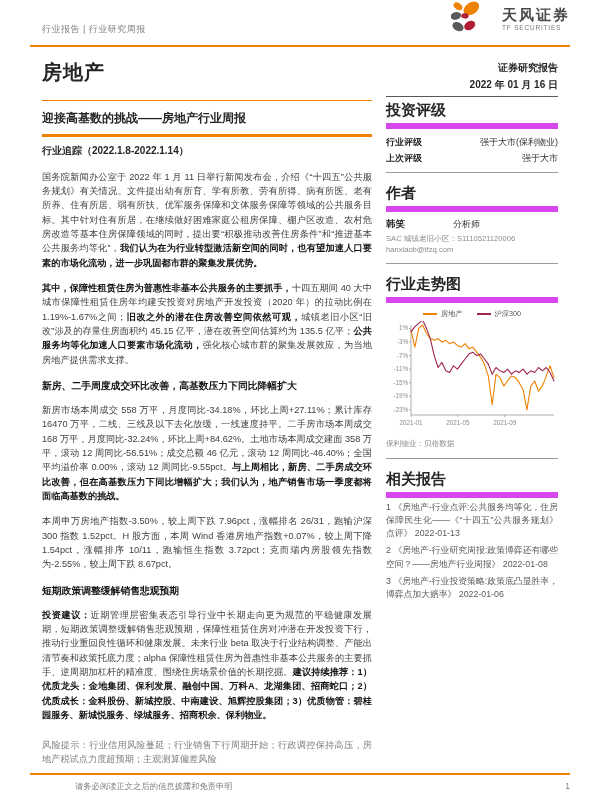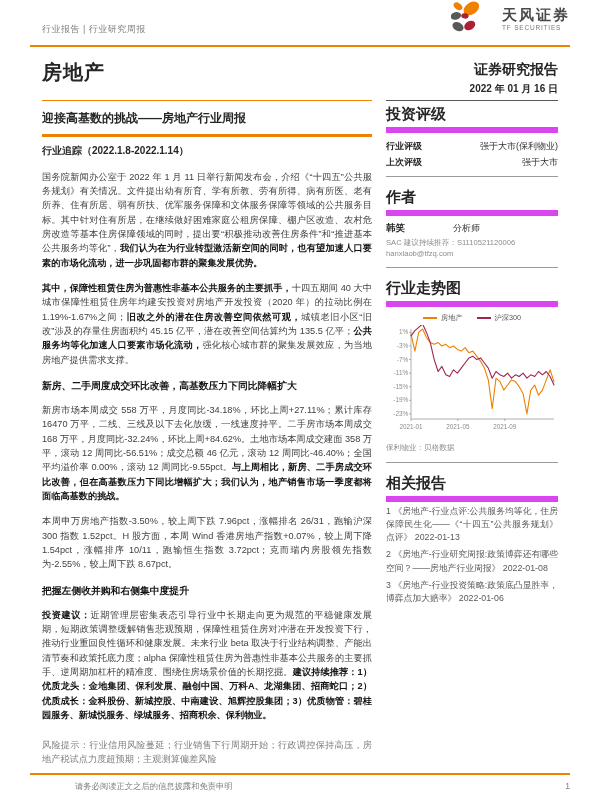--- a/index.html
+++ b/index.html
@@ -27,21 +27,21 @@
   .thin-rule { height:1px; background:#EE8100; margin-bottom:9px; }
   .report-title { font-size:12px; font-weight:bold; color:#262626; margin-bottom:7px; }
   .thick-rule { height:2.5px; background:#EE8100; margin-bottom:7px; }
   .tracking { font-size:10px; font-weight:bold; color:#262626; margin-bottom:12px; }
   .para { font-size:9.2px; line-height:1.56; text-align:justify; color:#404040; margin-bottom:11px; }
   .para b { color:#141414; }
   .heading { font-size:9.8px; font-weight:bold; color:#141414; margin:13px 0 10px; }
   .risk { font-size:9.2px; line-height:1.6; color:#7f7f7f; margin-top:15px; text-align:justify; }
 
   
-  .side-report-type { text-align:right; font-size:14px; font-weight:bold; color:#262626; margin-top:6px; }
+  .side-report-type { text-align:right; font-size:10px; font-weight:bold; color:#262626; margin-top:6px; }
   .side-date { text-align:right; font-size:10px; font-weight:bold; color:#262626; padding:3px 0 4px; border-bottom:1px solid #595959; }
   .side-sec { border-bottom:1px solid #9a9a9a; padding-bottom:7px; margin-bottom:7px; }
   .side-sec-title { font-size:15px; font-weight:bold; color:#262626; padding:4px 0 3px; border-bottom:6px solid #d946ef; margin-bottom:3px; }
   .rating-row { display:flex; justify-content:space-between; font-size:9px; padding:3.5px 0 0; color:#333; }
   .rating-row .lbl { font-weight:bold; color:#262626; }
   .author-row { display:flex; font-size:9.5px; padding:3px 0 2px; color:#333; }
   .author-name { font-weight:bold; color:#262626; }
   .author-title { margin-left:48px; font-size:9px; }
   .author-meta { font-size:7.6px; color:#8c8c8c; line-height:1.5; }
   .lg-row { display:flex; justify-content:center; gap:14px; margin:6px 0 2px; }
@@ -89,21 +89,21 @@
       <div class="thin-rule"></div>
       <div class="report-title">迎接高基数的挑战——房地产行业周报</div>
       <div class="thick-rule"></div>
       <div class="tracking">行业追踪（2022.1.8-2022.1.14）</div>
 
       <p class="para"><span>国务院新闻办公室于 2022 年 1 月 11 日举行新闻发布会，介绍《“十四五”公共服务规划》有关情况。文件提出幼有所育、学有所教、劳有所得、病有所医、老有所养、住有所居、弱有所扶、优军服务保障和文体服务保障等领域的公共服务目标。其中针对住有所居，在继续做好困难家庭公租房保障、棚户区改造、农村危房改造等基本住房保障领域的同时，提出要“积极推动改善住房条件”和“推进基本公共服务均等化”，</span><b>我们认为在为行业转型激活新空间的同时，也有望加速人口要素的市场化流动，进一步巩固都市群的聚集发展优势。</b></p>
       <p class="para"><b>其中，保障性租赁住房为普惠性非基本公共服务的主要抓手，</b><span>十四五期间 40 大中城市保障性租赁住房年均建安投资对房地产开发投资（2020 年）的拉动比例在 1.19%-1.67%之间；</span><b>旧改之外的潜在住房改善空间依然可观，</b><span>城镇老旧小区“旧改”涉及的存量住房面积约 45.15 亿平，潜在改善空间估算约为 135.5 亿平；</span><b>公共服务均等化加速人口要素市场化流动，</b><span>强化核心城市群的聚集发展效应，为当地房地产提供需求支撑。</span></p>
       <div class="heading">新房、二手周度成交环比改善，高基数压力下同比降幅扩大</div>
       <p class="para"><span>新房市场本周成交 558 万平，月度同比-34.18%，环比上周+27.11%；累计库存 16470 万平，二线、三线及以下去化放缓，一线速度持平。二手房市场本周成交 168 万平，月度同比-32.24%，环比上周+84.62%。土地市场本周成交建面 358 万平，滚动 12 周同比-56.51%；成交总额 46 亿元，滚动 12 周同比-46.40%；全国平均溢价率 0.00%，滚动 12 周同比-9.55pct。</span><b>与上周相比，新房、二手房成交环比改善，但在高基数压力下同比增幅扩大；我们认为，地产销售市场一季度都将面临高基数的挑战。</b></p>
       <p class="para"><span>本周申万房地产指数-3.50%，较上周下跌 7.96pct，涨幅排名 26/31，跑输沪深 300 指数 1.52pct。H 股方面，本周 Wind 香港房地产指数+0.07%，较上周下降 1.54pct，涨幅排序 10/11，跑输恒生指数 3.72pct；克而瑞内房股领先指数为-2.55%，较上周下跌 8.67pct。</span></p>
-      <div class="heading">把握左侧收并购和右侧集中度提升</div>
+      <div class="heading">短期政策调整缓解销售悲观预期</div>
       <p class="para"><b>投资建议：</b><span>近期管理层密集表态引导行业中长期走向更为规范的平稳健康发展期，短期政策调整缓解销售悲观预期，保障性租赁住房对冲潜在开发投资下行，推动行业重回良性循环和健康发展。未来行业 beta 取决于行业结构调整、产能出清节奏和政策托底力度；alpha 保障性租赁住房为普惠性非基本公共服务的主要抓手、逆周期加杠杆的精准度、围绕住房场景价值的长期挖掘。</span><b>建议持续推荐：1）优质龙头：金地集团、保利发展、融创中国、万科A、龙湖集团、招商蛇口；2）优质成长：金科股份、新城控股、中南建设、旭辉控股集团；3）优质物管：碧桂园服务、新城悦服务、绿城服务、招商积余、保利物业。</b></p>
       <p class="risk">风险提示：行业信用风险蔓延；行业销售下行周期开始；行政调控保持高压，房地产税试点力度超预期；主观测算偏差风险</p>
     </main>
 
     <aside>
       <div class="side-report-type">证券研究报告</div>
       <div class="side-date">2022 年 01 月 16 日</div>
 
       <div class="side-sec">
         <div class="side-sec-title">投资评级</div>
@@ -116,21 +116,21 @@
           <span>强于大市</span>
         </div>
       </div>
 
       <div class="side-sec">
         <div class="side-sec-title">作者</div>
         <div class="author-row">
           <span class="author-name">韩笑</span>
           <span class="author-title">分析师</span>
         </div>
-        <div class="author-meta">SAC 建议持续推荐：S1110521120006</div>
+        <div class="author-meta">SAC 城镇老旧小区：S1110521120006</div>
         <div class="author-meta">hanxiaob@tfzq.com</div>
       </div>
 
       <div class="side-sec">
         <div class="side-sec-title">行业走势图</div>
         <div class="lg-row" id="trend-legend">
             <span class="lg-item">
               <span class="lg-swatch" style="background: rgb(238, 129, 0);"></span>
               <span>房地产</span>
             </span>

